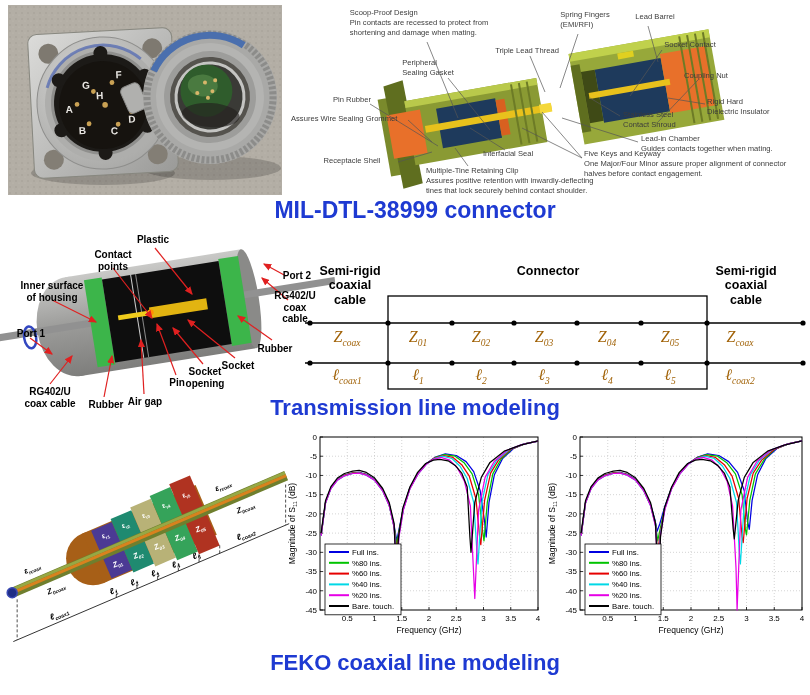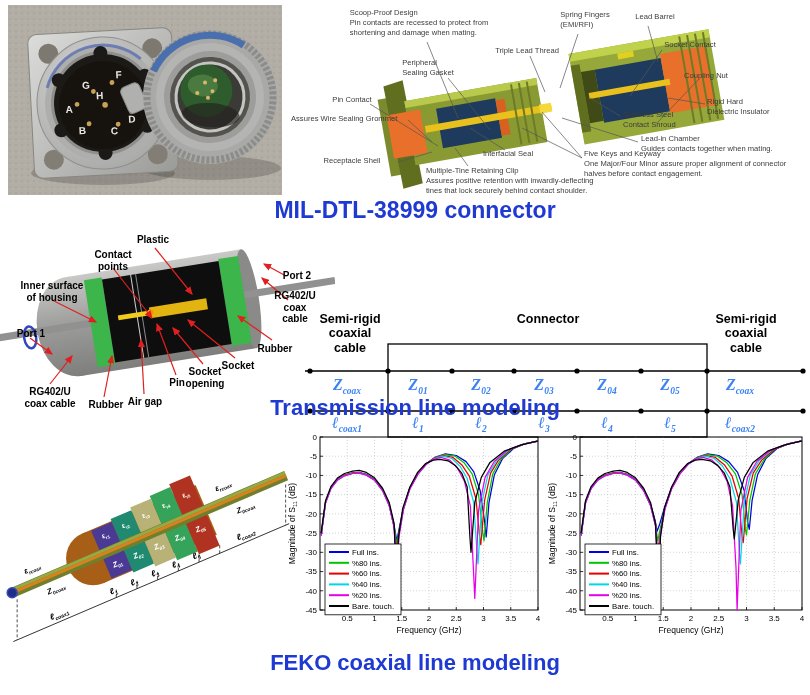--- a/index.html
+++ b/index.html
@@ -9,21 +9,21 @@
   .heading{position:absolute;left:0;width:830px;text-align:center;font-weight:bold;
            font-size:23px;letter-spacing:0px;}
   .lbl{position:absolute;font-size:7.6px;color:#3c3c3c;white-space:pre-line;
        text-align:left;transform:translateX(-50%);line-height:1.3;}
   .lbl.la{transform:none;text-align:left;}
   .alabel{position:absolute;font-size:10px;font-weight:bold;color:#000;
           white-space:pre-line;text-align:center;transform:translateX(-50%);line-height:1.15;}
   .tlhead{position:absolute;font-size:12.5px;font-weight:bold;color:#000;
           white-space:pre-line;text-align:center;transform:translateX(-50%);line-height:1.15;}
   .tlz{position:absolute;font-family:"Liberation Serif","DejaVu Serif",serif;
-       font-style:italic;font-size:16px;color:#3b82f6;transform:translateX(-50%);font-weight:bold;}
+       font-style:italic;font-size:16px;color:#a16207;transform:translateX(-50%);}
   .tlz sub{font-size:9.5px;font-style:italic;}
   svg text{font-family:"Liberation Sans","DejaVu Sans",sans-serif;}
 </style>
 </head>
 <body>
 
 <div id="root">
 
   <div class="abs" style="left:8px;top:5px;width:274px;height:190px;">
     <svg width="274" height="190" viewBox="0 0 274 190">
@@ -169,21 +169,21 @@
 Pin contacts are recessed to protect from
 shortening and damage when mating.</div>
     <div class="lbl" style="left:295px;top:10px;">Spring Fingers
 (EMI/RFI)</div>
     <div class="lbl" style="left:365px;top:12px;">Lead Barrel</div>
     <div class="lbl" style="left:237px;top:46px;">Triple Lead Thread</div>
     <div class="lbl" style="left:400px;top:40px;">Socket Contact</div>
     <div class="lbl" style="left:138px;top:58px;">Peripheral
 Sealing Gasket</div>
     <div class="lbl" style="left:416px;top:71px;">Coupling Nut</div>
-    <div class="lbl" style="left:62px;top:95px;">Pin Contact</div>
+    <div class="lbl" style="left:62px;top:95px;">Pin Rubber</div>
     <div class="lbl la" style="left:417px;top:97px;">Rigid Hard
 Dielectric Insulator</div>
     <div class="lbl la" style="left:1px;top:114px;">Assures Wire Sealing Grommet</div>
     <div class="lbl la" style="left:333px;top:110px;">Stainless Steel
 Contact Shroud</div>
     <div class="lbl la" style="left:351px;top:134px;">Lead-in Chamber
 Guides contacts together when mating.</div>
     <div class="lbl" style="left:62px;top:156px;">Receptacle Shell</div>
     <div class="lbl" style="left:218px;top:149px;">Interfacial Seal</div>
     <div class="lbl la" style="left:136px;top:166px;">Multiple-Tine Retaining Clip
@@ -253,21 +253,21 @@
     <div class="alabel" style="left:205px;top:138px;">Socket
 opening</div>
     <div class="alabel" style="left:177px;top:149px;text-align:center;">Pin</div>
     <div class="alabel" style="left:145px;top:168px;">Air gap</div>
     <div class="alabel" style="left:106px;top:171px;">Rubber</div>
     <div class="alabel" style="left:50px;top:158px;">RG402/U
 coax cable</div>
     <div class="alabel" style="left:31px;top:100px;">Port 1</div>
   </div>
 
-  <div class="abs" style="left:300px;top:258px;width:510px;height:140px;margin-top:48px;">
+  <div class="abs" style="left:300px;top:258px;width:510px;height:140px;">
     <svg width="510" height="140" viewBox="0 0 510 140" style="position:absolute;left:0;top:0;">
       <rect x="88" y="38" width="319" height="93" fill="none" stroke="#000" stroke-width="1.3"></rect>
       <line x1="5" y1="65" x2="505" y2="65" stroke="#000" stroke-width="1.3"></line>
       <line x1="5" y1="105" x2="505" y2="105" stroke="#000" stroke-width="1.3"></line>
       <g fill="#000">
         <circle cx="10" cy="65" r="2.6"></circle>
           <circle cx="88" cy="65" r="2.6"></circle>
           <circle cx="152" cy="65" r="2.6"></circle>
         <circle cx="214" cy="65" r="2.6"></circle>
           <circle cx="277" cy="65" r="2.6"></circle>

